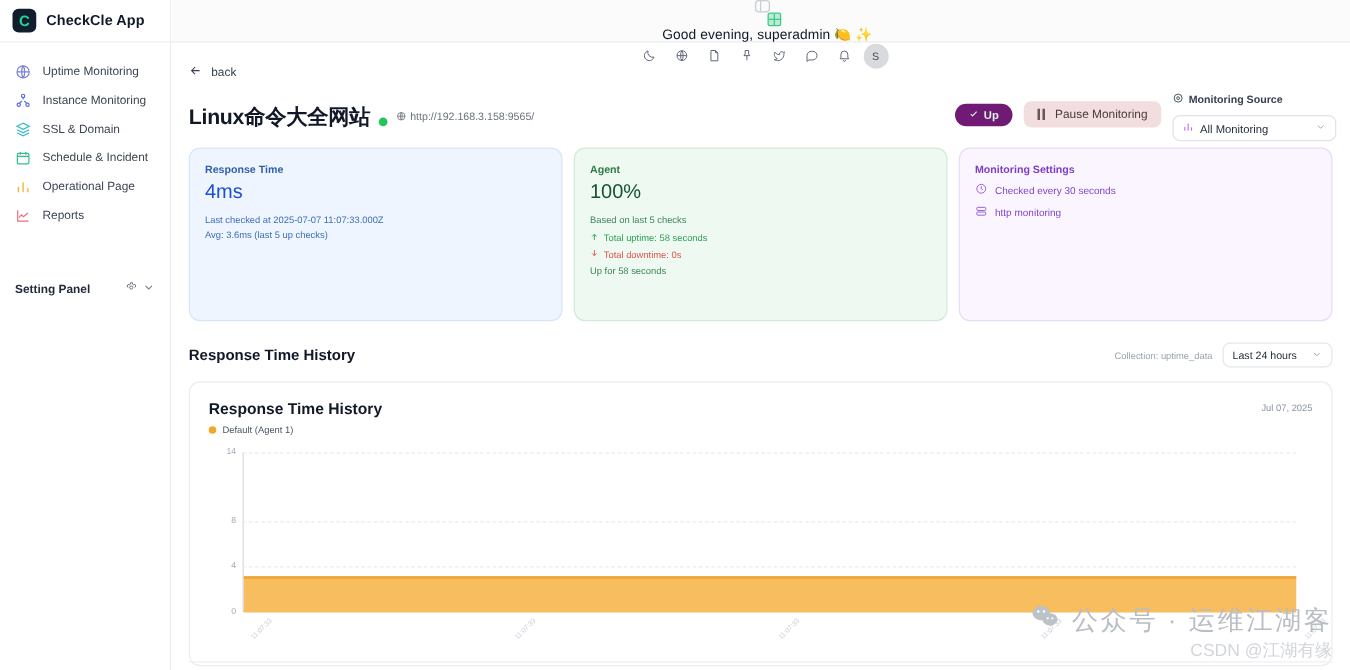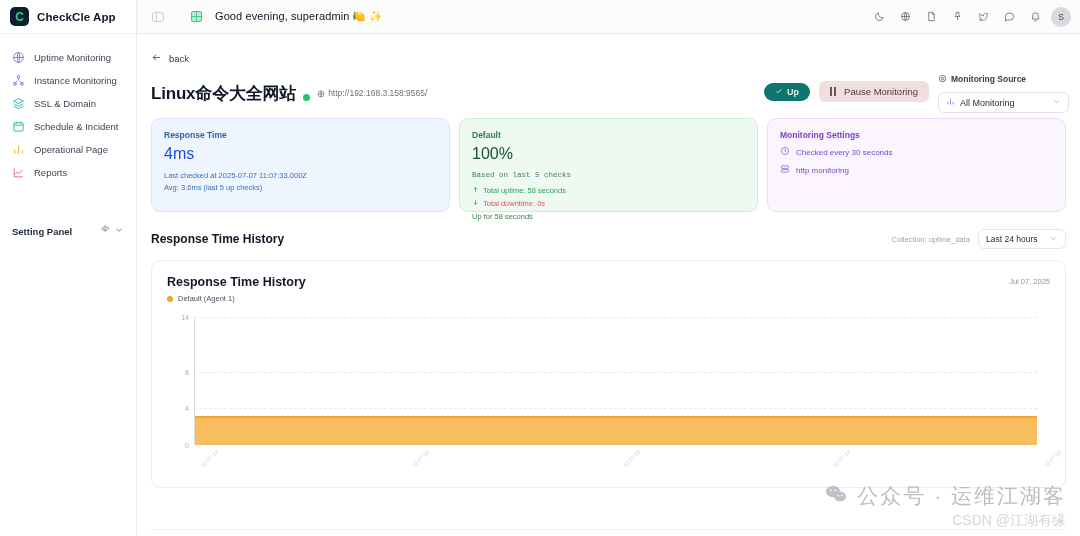--- a/index.html
+++ b/index.html
@@ -52,21 +52,21 @@
     cursor: pointer;
   }
   .sp-right { display: flex; align-items: center; gap: 4px; color: #6b7280; }
 
   
   .main { flex: 1; height: 536px; position: relative; background: #ffffff; overflow: hidden; }
 
   .topbar {
     height: 34px; background: #fbfbfc;
     border-bottom: 1px solid #ebedf1;
-    display: flex; align-items: center; padding: 0 9px 0 11px; gap: 0;
+    display: flex; align-items: center; padding: 0 9px 0 11px; gap: 0; flex-direction: column;
   }
   .tb-icon-btn {
     width: 19px; height: 19px; border-radius: 4px;
     display: flex; align-items: center; justify-content: center;
     cursor: pointer; color: #6b7280;
   }
   .tb-panel-ico { border: 1px solid #c8ccd4; border-radius: 3px; width: 12px; height: 10px; position: relative; }
   .tb-panel-ico:after { content:""; position: absolute; left: 3px; top: 0; bottom: 0; width: 1px; background: #c8ccd4; }
   .tb-grid {
     width: 11px; height: 11px; border: 1px solid #3ec98a; border-radius: 2px;
@@ -99,21 +99,21 @@
   .page-title { font-size: 17px; font-weight: 700; color: #111827; letter-spacing: -.2px; }
   .dot-green { width: 7px; height: 7px; border-radius: 50%; background: #22c55e; margin-bottom: 4px; }
   .url-wrap { display: flex; align-items: center; gap: 3px; margin-bottom: 3px; }
   .url-txt { font-size: 8.5px; color: #6b7280; }
 
   .header-right {
     position: absolute; right: 11px; top: 74px;
     display: flex; align-items: flex-start; gap: 9px;
   }
   .status-pill {
-    background: #0f766e; color: #d6f5e4;
+    background: #701a75; color: #d6f5e4;
     border-radius: 11px; height: 18px; padding: 0 11px;
     display: flex; align-items: center; gap: 4px;
     font-size: 9px; font-weight: 600; margin-top: 9px; cursor: pointer;
   }
   .pause-btn {
     background: #f2dede; color: #4b3a3a;
     border-radius: 6px; height: 21px; padding: 0 11px;
     display: flex; align-items: center; gap: 6px;
     font-size: 9.5px; margin-top: 7px; cursor: pointer;
     border: none;
@@ -128,34 +128,34 @@
   }
   .source-select {
     height: 21px; border: 1px solid #e1e3e8; border-radius: 6px;
     background: #fff; display: flex; align-items: center; gap: 5px;
     padding: 0 7px; font-size: 9px; color: #1f2937; cursor: pointer;
   }
   .ss-spacer { flex: 1; }
 
   
   .cards { display: flex; gap: 9px; margin: 13px 3px 0 3px; }
-  .card { flex: 1; border-radius: 9px; padding: 11px 12px; height: 94px; }
+  .card { flex: 1; border-radius: 9px; padding: 11px 12px; height: 139px; }
   .card-blue { background: #eff5fe; border: 1px solid #d8e6fb; }
   .card-green { background: #eefaf1; border: 1px solid #cfecd9; }
   .card-purple { background: #faf5ff; border: 1px solid #e9dcfb; }
   .card-label { font-size: 8.5px; font-weight: 600; margin-bottom: 5px; }
   .card-blue .card-label { color: #2f5fa8; }
   .card-green .card-label { color: #2f7a47; }
   .card-purple .card-label { color: #7c3fc4; }
   .card-value { font-size: 16px; font-weight: 400; margin-bottom: 7px; }
   .card-blue .card-value { color: #1d4ed8; }
   .card-green .card-value { color: #14532d; }
   .card-sub { font-size: 7.5px; line-height: 1.55; }
   .card-blue .card-sub { color: #3b6fb8; }
-  .card-green .card-sub { color: #3f8456; font-family: Liberation Mono, monospace; }
+  .card-green .card-sub { color: #3f8456; }
   .metric-row { display: flex; align-items: center; gap: 4px; font-size: 7.5px; margin-top: 4px; }
   .m-up { color: #2f9e56; }
   .m-down { color: #e0544e; }
   .m-plain { color: #3f8456; }
   .set-row { display: flex; align-items: center; gap: 6px; font-size: 8px; color: #7f45c9; margin-top: 6px; }
 
   
   .section-head {
     display: flex; align-items: center; margin: 17px 3px 0 3px; height: 20px;
   }
@@ -435,21 +435,21 @@
       <div class="cards">
 
         <div class="card card-blue">
           <div class="card-label">Response Time</div>
           <div class="card-value">4ms</div>
           <div class="card-sub">Last checked at 2025-07-07 11:07:33.000Z</div>
           <div class="card-sub">Avg: 3.6ms (last 5 up checks)</div>
         </div>
 
         <div class="card card-green">
-          <div class="card-label">Default</div>
+          <div class="card-label">Agent</div>
           <div class="card-value">100%</div>
           <div class="card-sub">Based on last 5 checks</div>
           <div class="metric-row m-up">
             <span>
               <svg viewBox="0 0 24 24" width="7" height="7" fill="none" stroke="#2f9e56" stroke-width="2.6">
                   <path d="M12 20V5M6 11l6-6 6 6"></path>
                 </svg>
             </span>
             <span>Total uptime: 58 seconds</span>
           </div>

